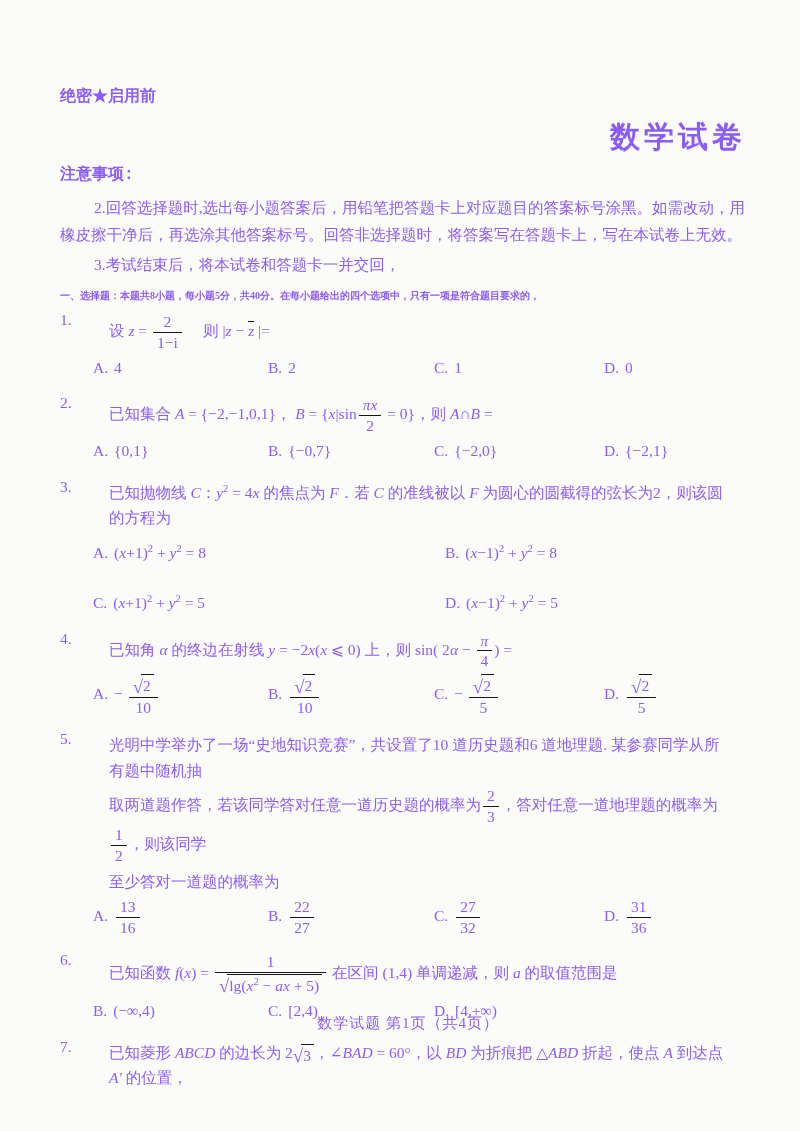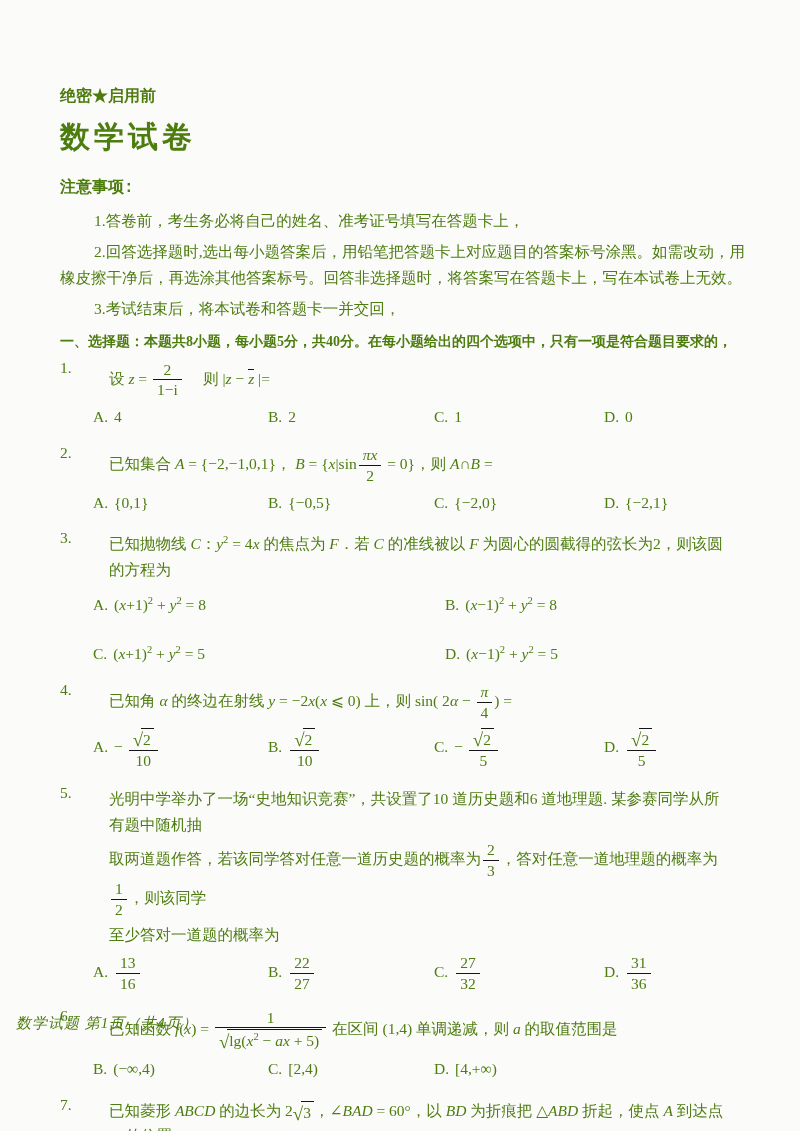--- a/index.html
+++ b/index.html
@@ -3,72 +3,71 @@
 <meta charset="utf-8">
 <style>
   html,body{margin:0;padding:0;background:#e8e8e8;}
   .page{
     position:relative;
     width:800px;height:1131px;
     margin:0 auto;
     background:#fbfbfa;
     overflow:hidden;
     font-family:"Liberation Serif","DejaVu Serif",serif;
-    color:#4d7c0f;
+    color:#8b5cf6;
     font-size:15.5px;
     box-sizing:border-box;
     padding:86px 54px 0 60px;
   }
   .classified{font-weight:bold;font-size:16px;}
   .title{
-    text-align:left;font-weight:bold;font-size:30px;
-    margin:10px 0 19px 0;letter-spacing:4px;
+    text-align:right;font-weight:bold;font-size:30px;
+    margin:10px 0 6px 0;letter-spacing:4px;
   }
   .notice-head{font-weight:bold;font-size:16px;margin:2px 0 10px 0;font-family:Liberation Mono, monospace;}
   .notices p{
     margin:4px 0;line-height:1.72;text-indent:2.2em;
     font-size:15.5px;
   }
-  .section-head{font-weight:bold;margin:10px 12px 6px 0;font-size:14px;}
+  .section-head{font-weight:bold;margin:10px 12px 6px 0;font-size:10px;}
   .question{display:flex;margin:2px 0 0 0;}
   .qnum{width:33px;flex:none;padding-top:2px;}
   .qbody{flex:1;min-width:0;}
   .qline{margin:4px 16px;line-height:1.65;}
-  .opts{display:grid;margin:6px 0 10px 0;align-items:center;}
+  .opts{display:grid;margin:0 0 10px 0;align-items:center;}
   .opts.cols4{grid-template-columns:175px 166px 170px 1fr;}
   .opts.cols2{grid-template-columns:352px 1fr;row-gap:25px;margin-top:10px;}
   .opt{white-space:nowrap;line-height:1.6;}
   .olabel{margin-right:6px;}
   
   .mi{font-style:italic;font-family:"Liberation Serif","DejaVu Serif",serif;}
   sup.ms{font-size:0.68em;line-height:0;}
   .frac{
     display:inline-block;vertical-align:middle;text-align:center;
     margin:0 2px;line-height:1.15;
   }
   .frac>.fn{display:block;padding:0 4px 1px 4px;border-bottom:1.4px solid #141414;}
   .frac>.fd{display:block;padding:1px 4px 0 4px;}
   .sqrt{display:inline-flex;align-items:flex-end;vertical-align:middle;}
   .sqrt>.sg{font-size:1.22em;line-height:1;transform:translateY(1px);}
   .sqrt>.sq{border-top:1.4px solid #141414;padding:1px 3px 0 2px;margin-left:-2px;line-height:1.25;}
   .mbar{border-top:1.4px solid #141414;font-style:italic;padding-top:0px;line-height:1.1;display:inline-block;}
   .footer{
     position:absolute;top:1014px;left:16px;right:0;
-    font-size:15px;letter-spacing:1px;font-style:italic;
+    text-align:center;font-size:15px;letter-spacing:1px;
   }
 </style>
 </head>
 <body>
 
 <div class="page">
   <div class="classified">绝密★启用前</div>
   <h1 class="title">数学试卷</h1>
   <div class="notice-head">注意事项:</div>
   <div class="notices" id="notices">
-      <p>1.答卷前，考生务必将自己的姓名、准考证号填写在答题卡上，</p>
       <p>2.回答选择题时,选出每小题答案后，用铅笔把答题卡上对应题目的答案标号涂黑。如需改动，用橡皮擦干净后，再选涂其他答案标号。回答非选择题时，将答案写在答题卡上，写在本试卷上无效。</p>
       <p>3.考试结束后，将本试卷和答题卡一并交回，</p>
     </div>
   <div class="section-head">一、选择题：本题共8小题，每小题5分，共40分。在每小题给出的四个选项中，只有一项是符合题目要求的，</div>
   <div id="questions">
       <div class="question">
         <span class="qnum">1.</span>
         <div class="qbody">
           <div class="qline">设 <span class="mi">z</span> = <span class="frac"><span class="fn">2</span><span class="fd">1−i</span></span>　 则 |<span class="mi">z</span> − <span class="mbar">z</span> |=</div>
           <div class="opts cols4">
@@ -78,21 +77,21 @@
             <span class="opt"><span class="olabel">D.</span><span class="obody">0</span></span>
           </div>
         </div>
       </div>
       <div class="question">
         <span class="qnum">2.</span>
         <div class="qbody">
           <div class="qline">已知集合 <span class="mi">A</span> = {−2,−1,0,1}， <span class="mi">B</span> = {<span class="mi">x</span>|sin<span class="frac"><span class="fn"><span class="mi">πx</span></span><span class="fd">2</span></span> = 0}，则 <span class="mi">A</span>∩<span class="mi">B</span> =</div>
           <div class="opts cols4">
             <span class="opt"><span class="olabel">A.</span><span class="obody">{0,1}</span></span>
-            <span class="opt"><span class="olabel">B.</span><span class="obody">{−0,5}</span></span>
+            <span class="opt"><span class="olabel">B.</span><span class="obody">{−0,7}</span></span>
             <span class="opt"><span class="olabel">C.</span><span class="obody">{−2,0}</span></span>
             <span class="opt"><span class="olabel">D.</span><span class="obody">{−2,1}</span></span>
           </div>
         </div>
       </div>
       <div class="question">
         <span class="qnum">3.</span>
         <div class="qbody">
           <div class="qline">已知抛物线 <span class="mi">C</span>：<span class="mi">y</span><sup class="ms">2</sup> = 4<span class="mi">x</span> 的焦点为 <span class="mi">F</span>．若 <span class="mi">C</span> 的准线被以 <span class="mi">F</span> 为圆心的圆截得的弦长为2，则该圆的方程为</div>
           <div class="opts cols2">

